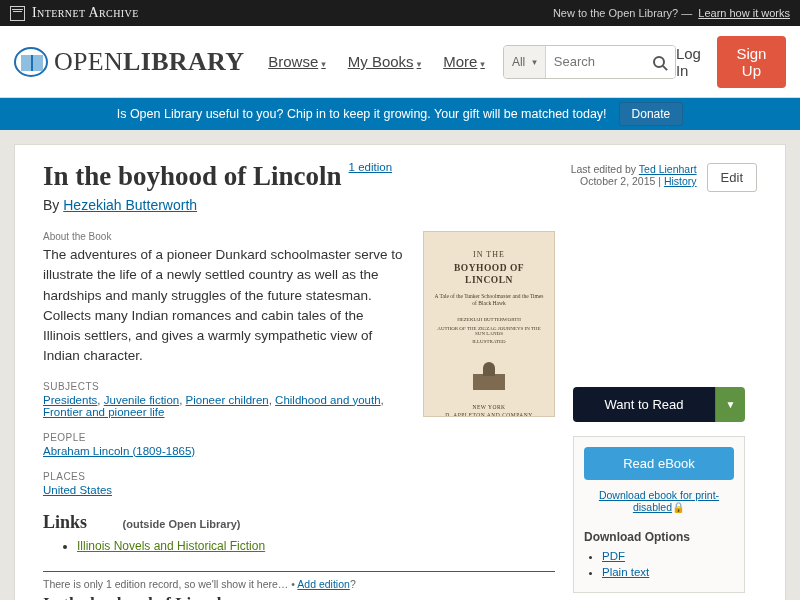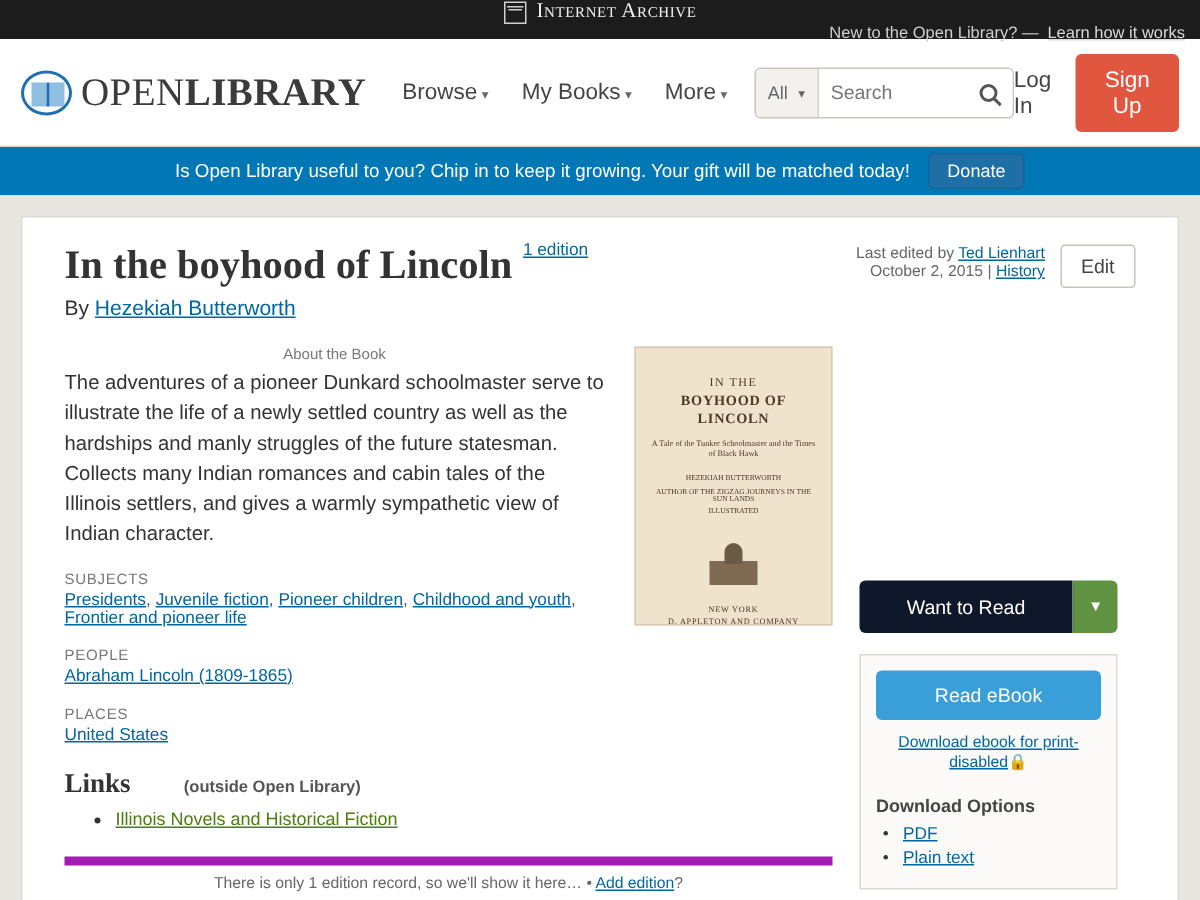--- a/index.html
+++ b/index.html
@@ -15,21 +15,20 @@
 
   
   .ia-bar {
     height: 26px;
     background: #1c1c1c;
     color: #ddd;
     display: flex;
     align-items: center;
     padding: 0 10px;
     font-size: 11px;
-    flex-direction: column;
   }
   .ia-logo-wrap { display: flex; align-items: center; gap: 7px; }
   .ia-glyph {
     width: 15px; height: 15px;
     border: 1px solid #cfcfcf;
     position: relative;
     display: inline-block;
   }
   .ia-glyph:before {
     content: "";
@@ -82,21 +81,21 @@
     font-family: "Liberation Serif", serif;
     font-size: 26px;
     color: #3b3b3b;
     letter-spacing: 0.3px;
     text-align: right;
   }
   .ol-word .thin { font-weight: normal; }
   .ol-word .bold { font-weight: bold; }
 
   .nav { display: flex; align-items: center; gap: 22px; margin-right: 18px; }
-  .nav-item { font-size: 15px; color: #444; white-space: nowrap; }
+  .nav-item { font-size: 15px; color: #444; white-space: nowrap; text-decoration: underline; }
   .caret { font-size: 9px; color: #666; margin-left: 3px; }
 
   .searchbox {
     display: flex; align-items: stretch;
     border: 1px solid #c8c6c0;
     border-radius: 4px;
     background: #fff;
     height: 34px;
     width: 218px;
     overflow: hidden;
@@ -193,21 +192,21 @@
   .edit-btn {
     border: 1px solid #c5c3bd; background: #fff;
     border-radius: 3px; padding: 6px 13px;
     font-size: 13px; color: #444; cursor: pointer;
     font-family: "Liberation Sans", sans-serif;
   }
 
   
   .about-wrap { display: flex; gap: 20px; margin-top: 18px; }
   .about-text { flex: 1; }
-  .small-label { font-size: 10px; color: #777; margin-bottom: 3px; text-align: center; }
+  .small-label { font-size: 10px; color: #777; margin-bottom: 3px; }
   .desc { font-size: 13.5px; line-height: 1.5; color: #333; margin: 0; }
 
   .meta-block { margin-top: 14px; }
   .meta-head { font-size: 10px; color: #777; letter-spacing: 0.5px; margin-bottom: 2px; }
   .meta-links { font-size: 11.5px; }
   .meta-links a { color: #0066a1; text-decoration: underline; }
   .sep { color: #555; }
 
   h2.links-head {
     font-family: "Liberation Serif", serif;
@@ -303,26 +302,25 @@
   }
   .dl-print a { color: #0066a1; text-decoration: underline; }
   .lock { color: #c79a17; }
   .dl-head { font-size: 12px; font-weight: bold; color: #444; margin-top: 16px; }
   ul.dl-list { margin: 6px 0 0 0; padding-left: 18px; }
   ul.dl-list li { font-size: 11.5px; margin-bottom: 4px; }
   ul.dl-list li a { color: #0066a1; text-decoration: underline; }
 
   
   .edition-note {
-    border-top: 6px solid #a21caf;
+    border-top: 1px solid #a21caf;
     margin-top: 16px;
     padding-top: 6px;
     font-size: 10.5px;
     color: #666;
-    text-align: center;
   }
   .edition-note a { color: #0066a1; text-decoration: underline; }
   .ed-title {
     font-family: "Liberation Serif", serif;
     font-size: 17px; font-weight: bold; color: #333;
     margin-top: 4px;
   }
 </style>
 </head>
 <body>

